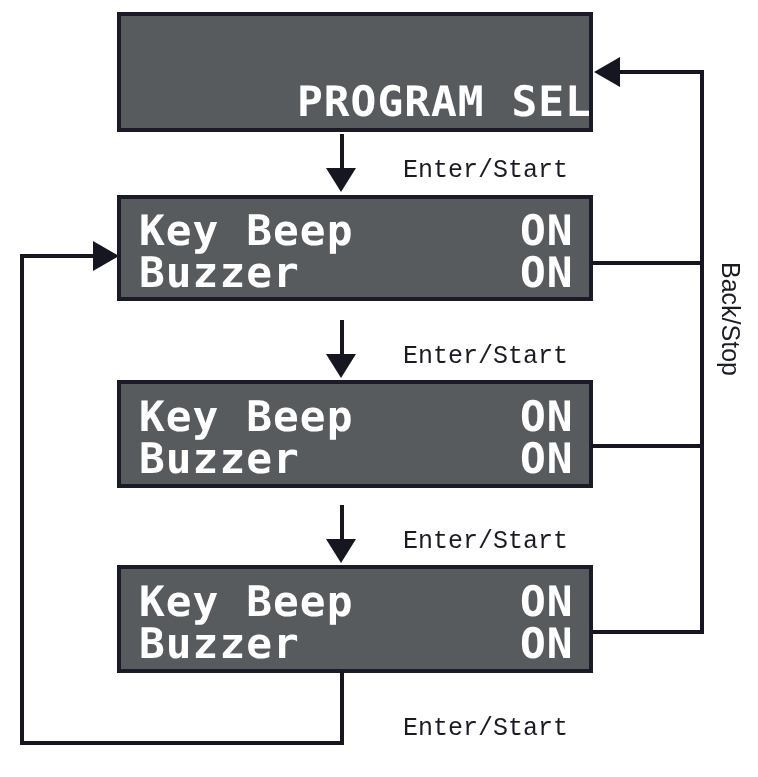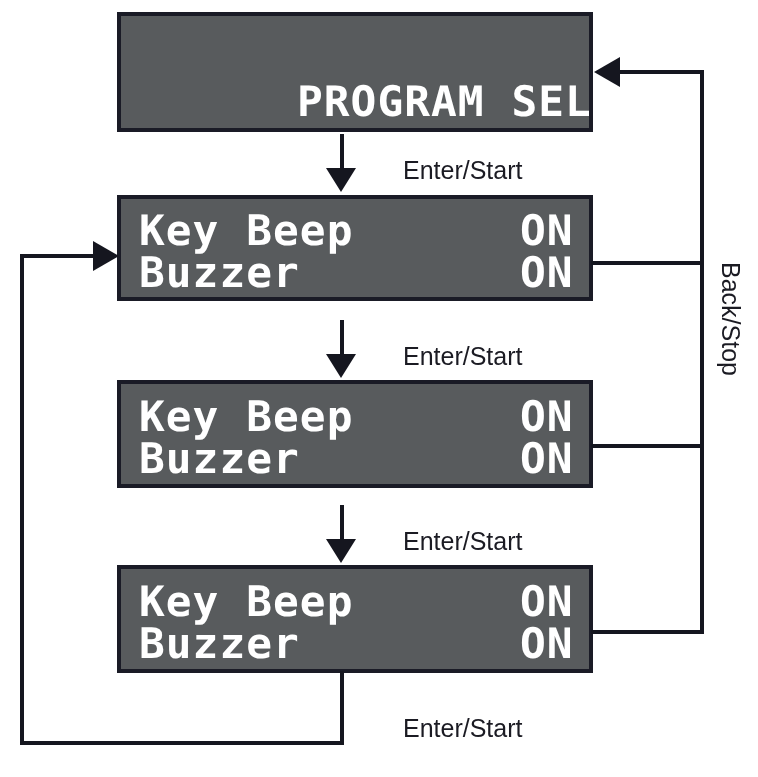--- a/index.html
+++ b/index.html
@@ -85,21 +85,21 @@
     border-top: 15px solid transparent;
     border-bottom: 15px solid transparent;
     border-left: 26px solid #15161f;
   }
 
   
   .label {
     position: absolute;
     color: #1b1b23;
     font-size: 25px;
-    font-family: Liberation Sans, sans-serif;
+    font-family: Liberation Mono, monospace;
     white-space: nowrap;
   }
   .label-vert {
     position: absolute;
     color: #1b1b23;
     font-size: 25px;
     font-family: "Liberation Sans", sans-serif;
     white-space: nowrap;
     transform-origin: left top;
     transform: rotate(90deg);

